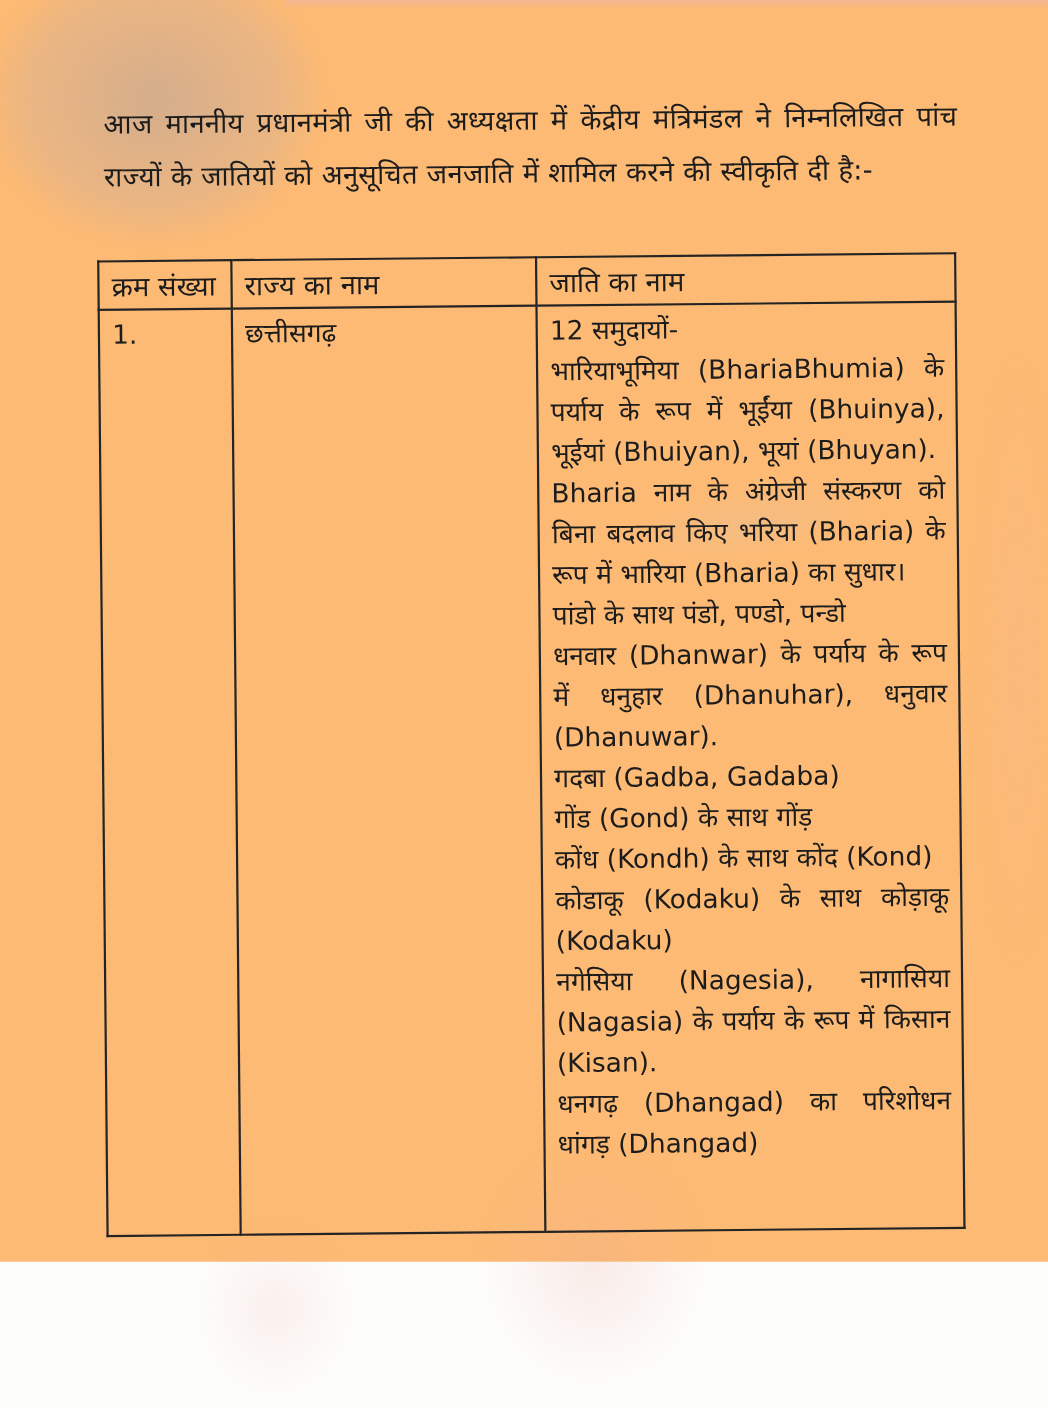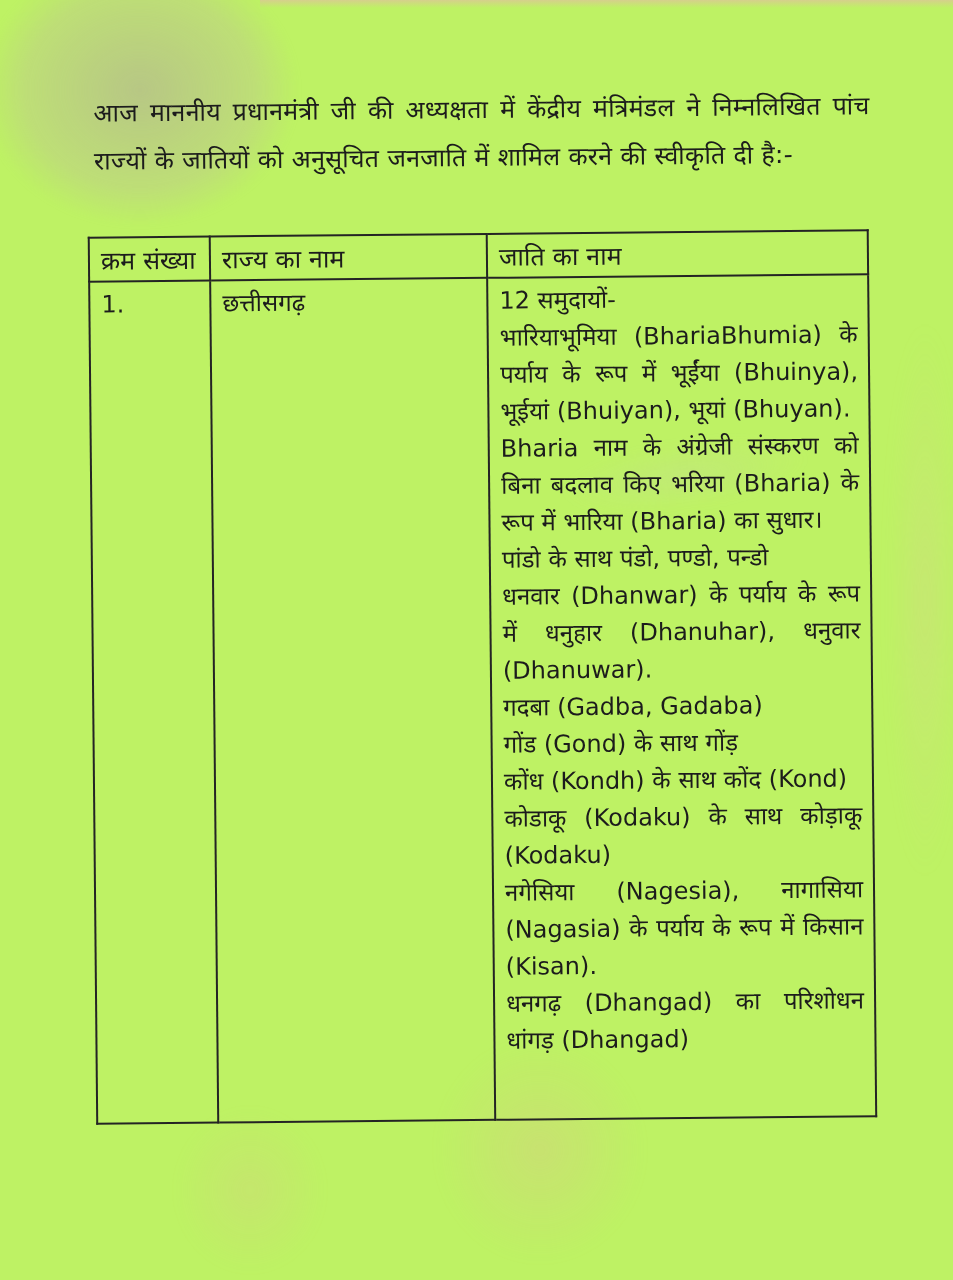--- a/index.html
+++ b/index.html
@@ -7,22 +7,22 @@
     padding: 0;
     width: 953px;
     height: 1280px;
     overflow: hidden;
     background: #fdfdfc;
     font-family: "DejaVu Sans", sans-serif;
   }
   .page {
     position: relative;
     width: 953px;
-    height: 1280px;
-    background: #bef264;
+    height: 1147px;
+    background: #fdba74;
   }
   
   .smudge { position: absolute; pointer-events: none; }
   .smudge-top-left {
     left: -70px; top: -90px; width: 420px; height: 360px;
     background: radial-gradient(closest-side, rgba(178,163,160,0.55), rgba(190,172,168,0.28) 55%, rgba(190,172,168,0) 75%);
     filter: blur(4px);
   }
   .smudge-top-edge {
     left: 260px; top: 0; width: 693px; height: 8px;

